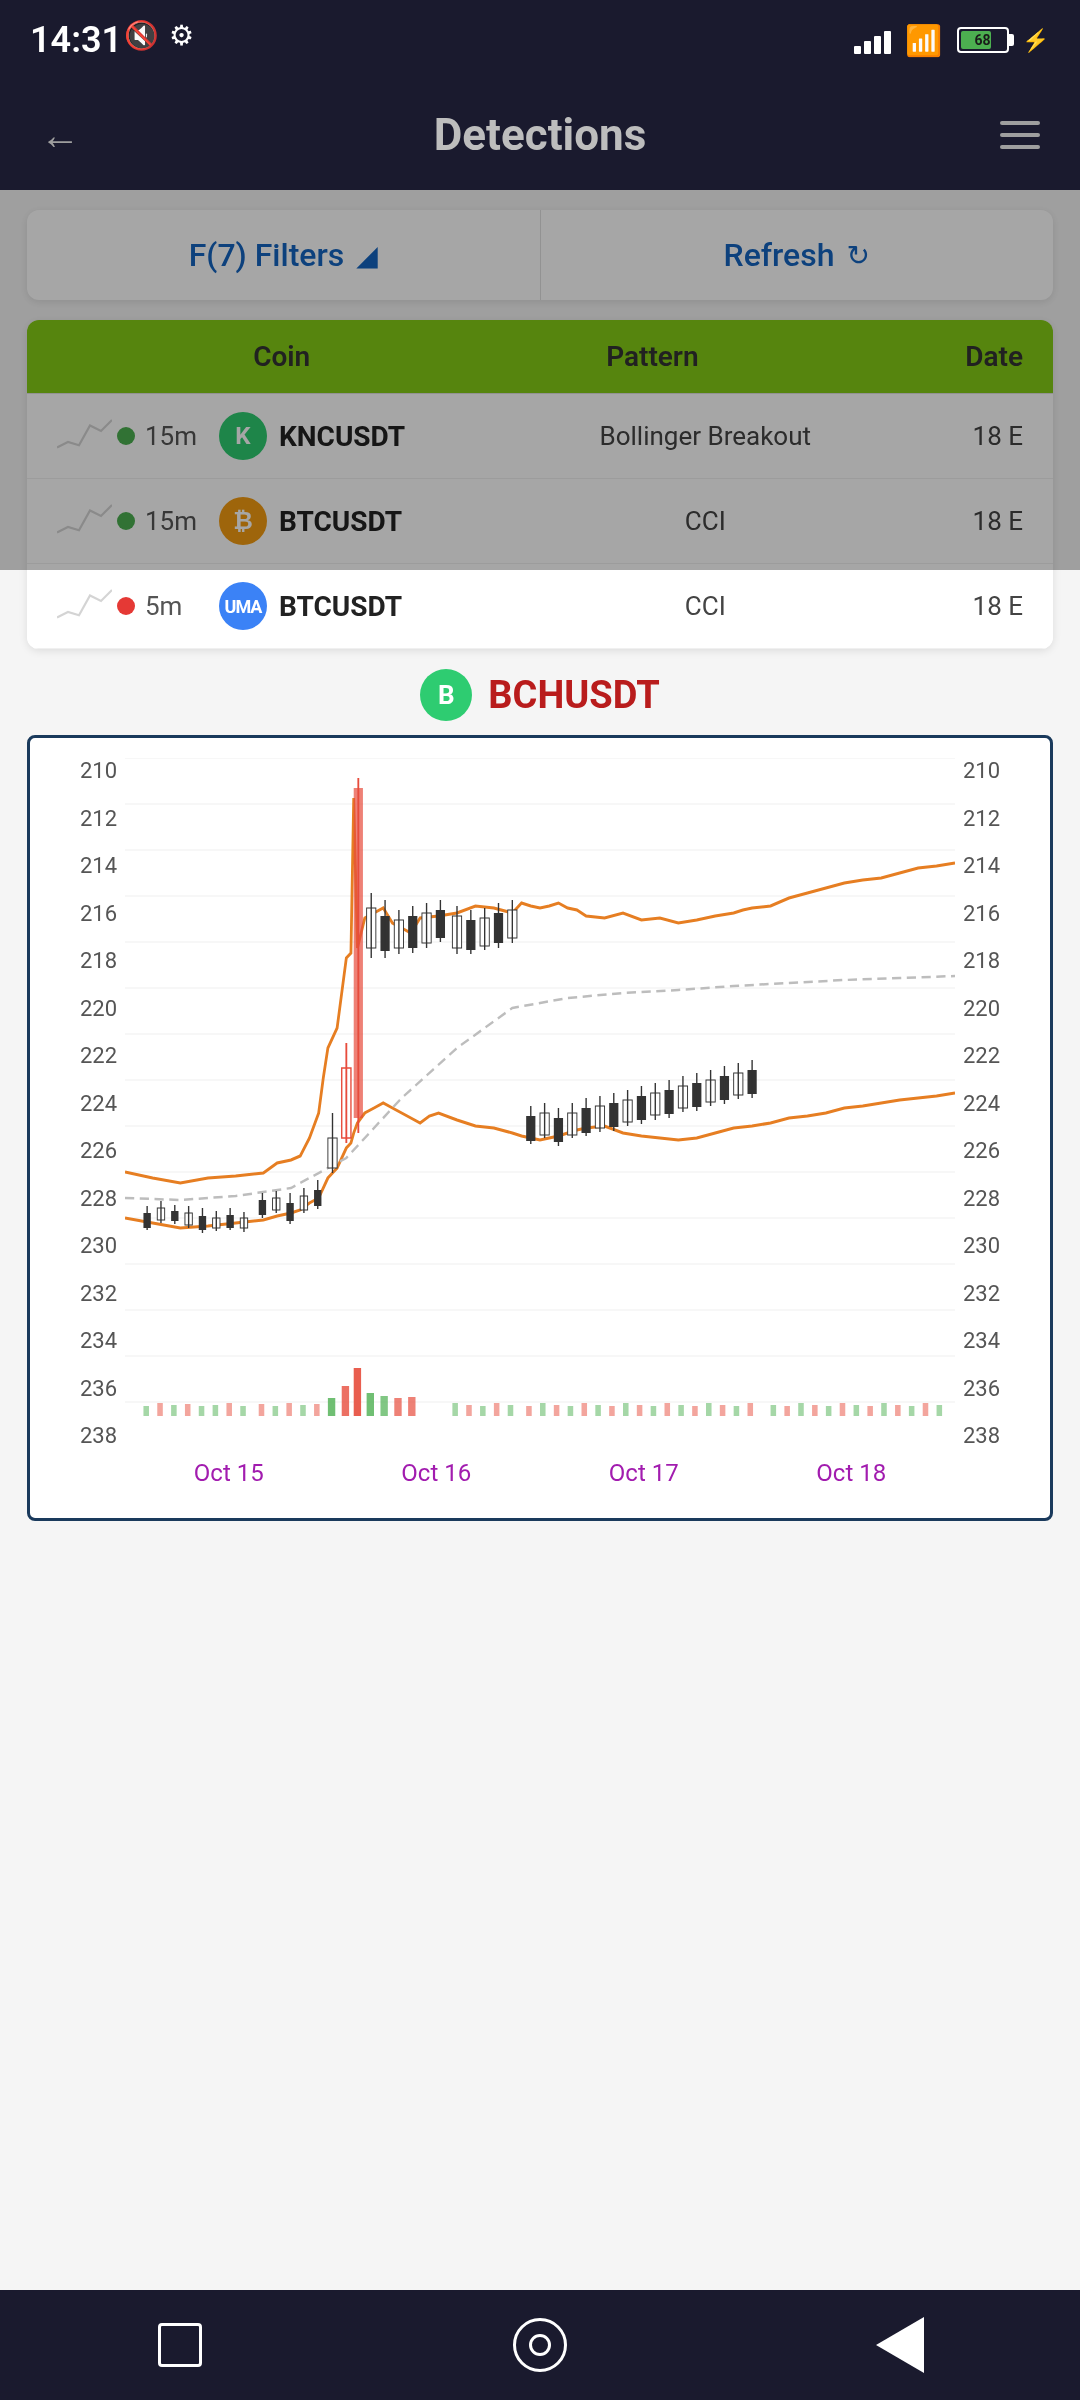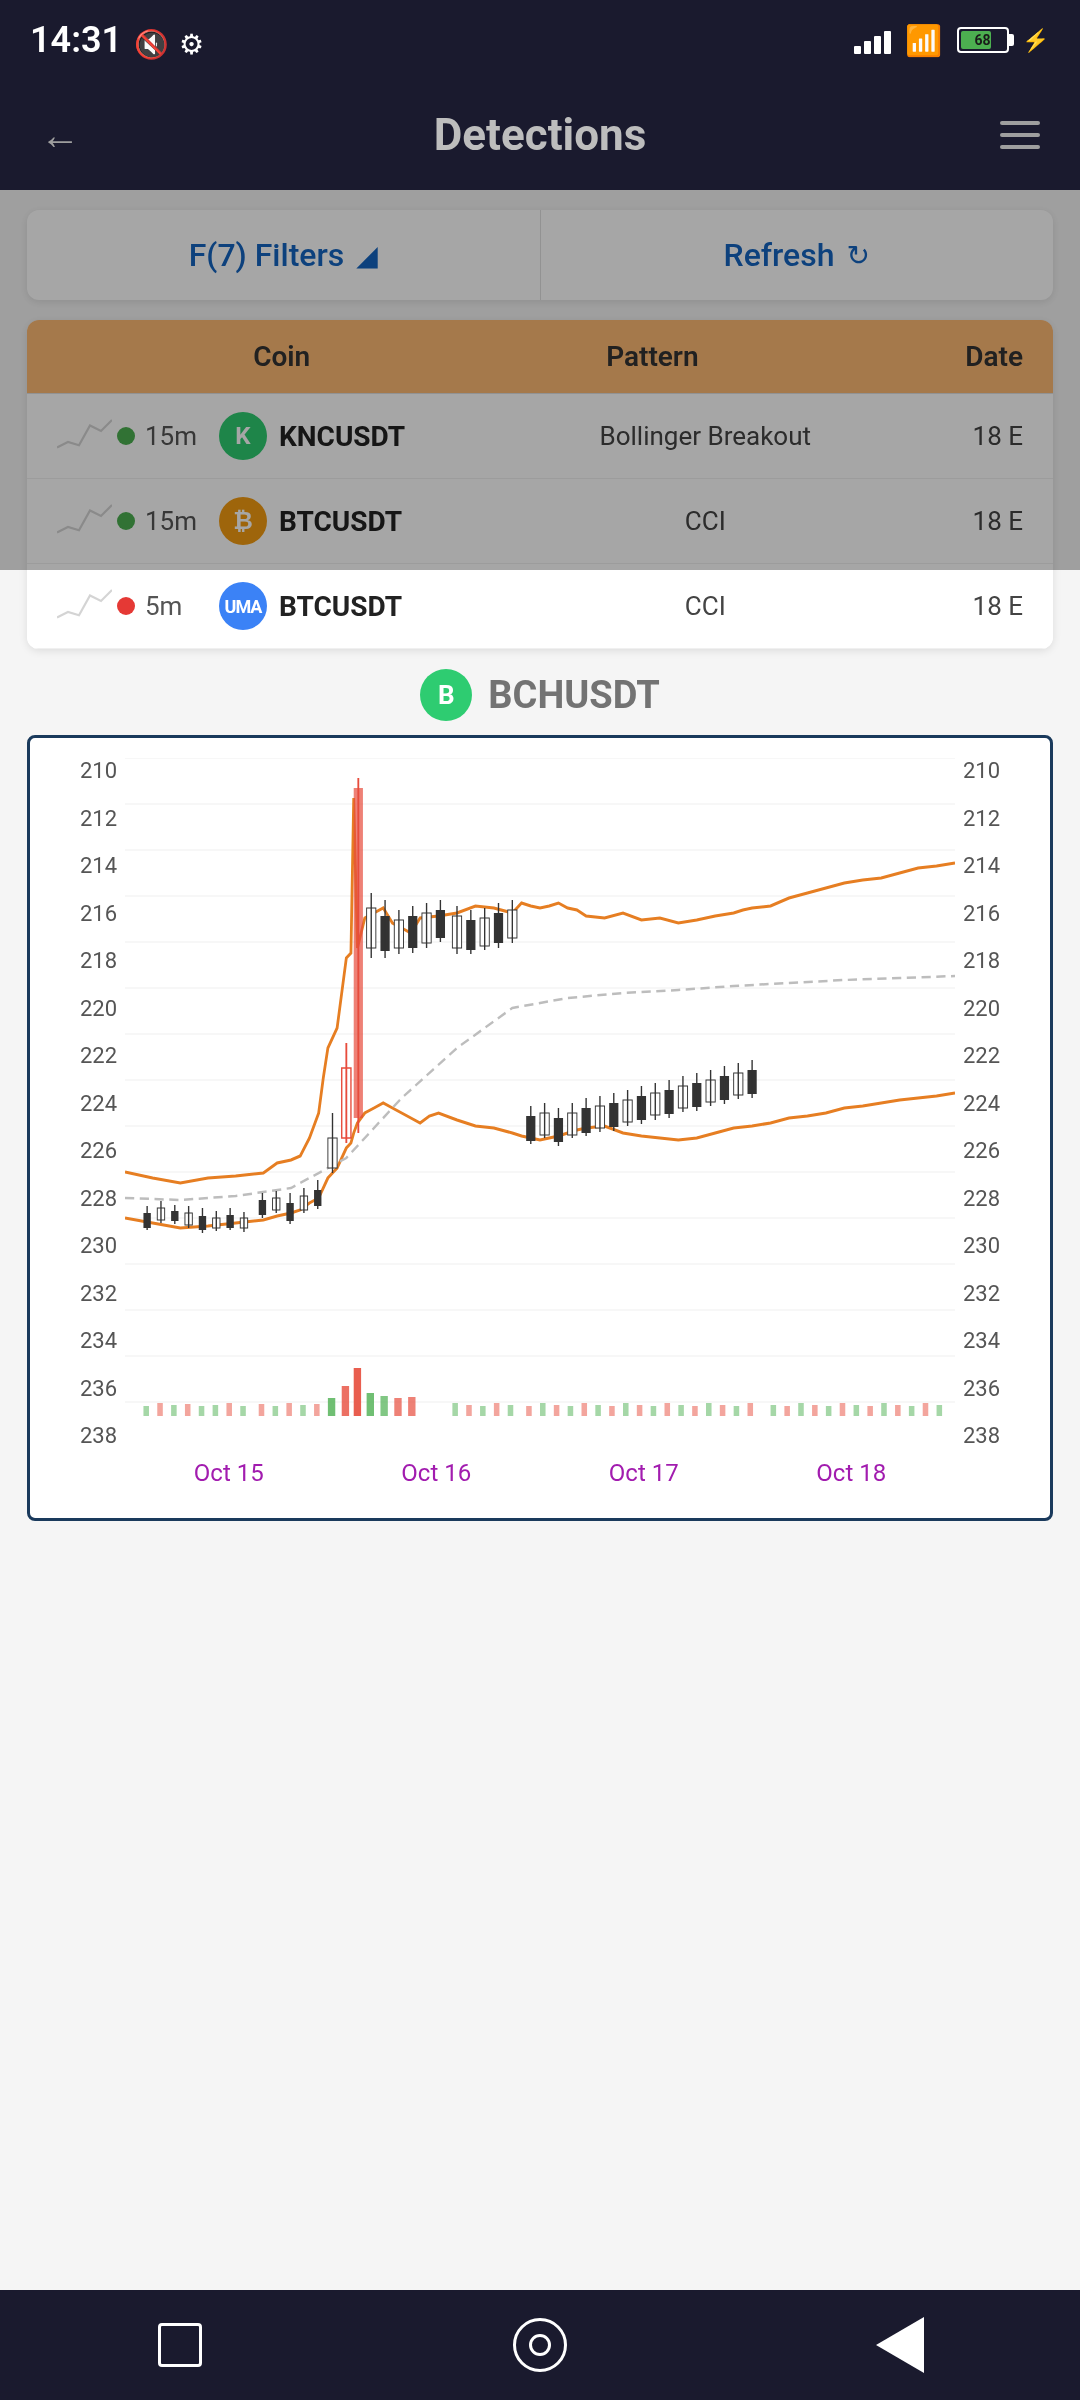--- a/index.html
+++ b/index.html
@@ -19,22 +19,22 @@
       height: 80px;
       background: #1a1a2e;
       display: flex;
       align-items: center;
       justify-content: space-between;
       padding: 0 30px;
       color: white;
     }
     .status-left {
       display: flex;
-      align-items: flex-end;
-      gap: 12px;
+      align-items: flex-start;
+      gap: 2px;
     }
     .status-time {
       font-size: 36px;
       font-weight: 600;
       color: white;
     }
     .status-icons {
       display: flex;
       align-items: center;
       gap: 10px;
@@ -193,21 +193,21 @@
       background: white;
       border-radius: 12px;
       box-shadow: 0 2px 8px rgba(0,0,0,0.1);
       overflow: hidden;
     }
     .table-header {
       display: flex;
       align-items: center;
       padding: 20px 30px;
       border-bottom: 1px solid #e0e0e0;
-      background: #fdba74;
+      background: #84cc16;
     }
     .th-spacer { width: 60px; }
     .th-coin {
       flex: 2;
       font-size: 28px;
       font-weight: 600;
       color: #333;
       text-align: center;
     }
     .th-pattern {
@@ -307,21 +307,21 @@
       display: flex;
       align-items: center;
       justify-content: center;
       font-size: 26px;
       font-weight: bold;
       color: white;
     }
     .chart-coin-name {
       font-size: 38px;
       font-weight: 700;
-      color: #737373;
+      color: #b91c1c;
     }
 
     .chart-box {
       background: white;
       border: 3px solid #1a3a5c;
       border-radius: 8px;
       padding: 20px;
       position: relative;
     }
 

